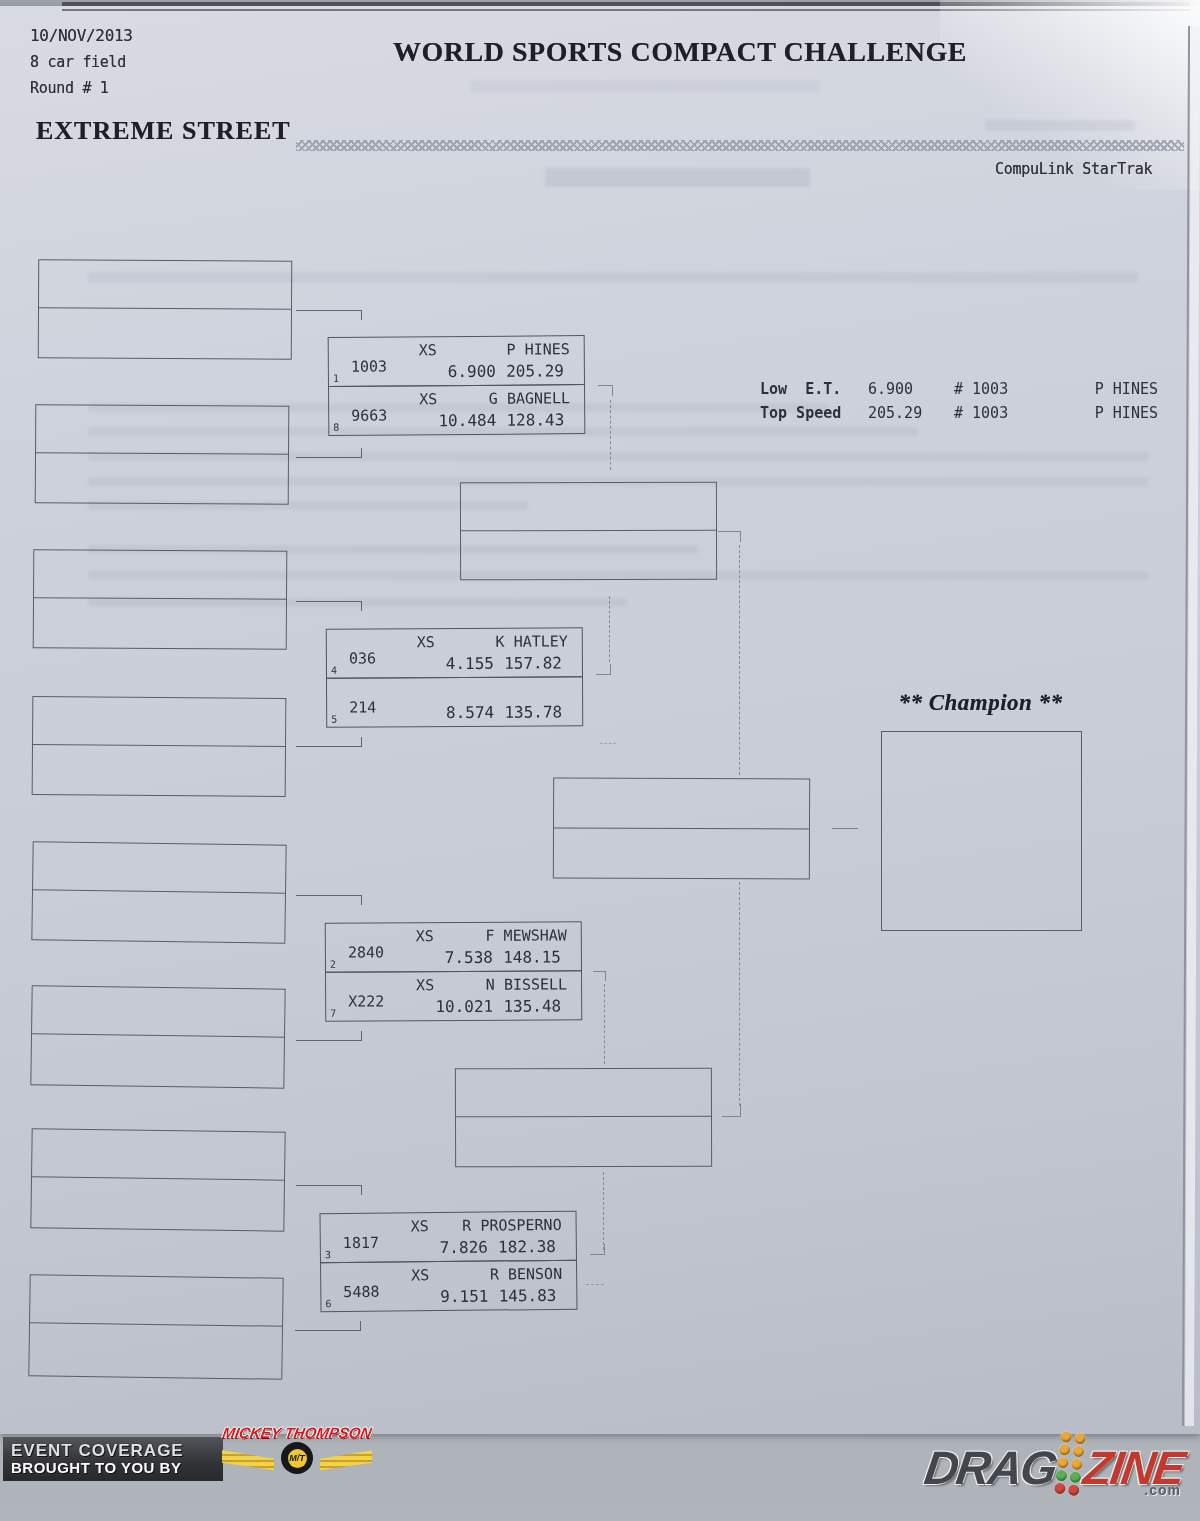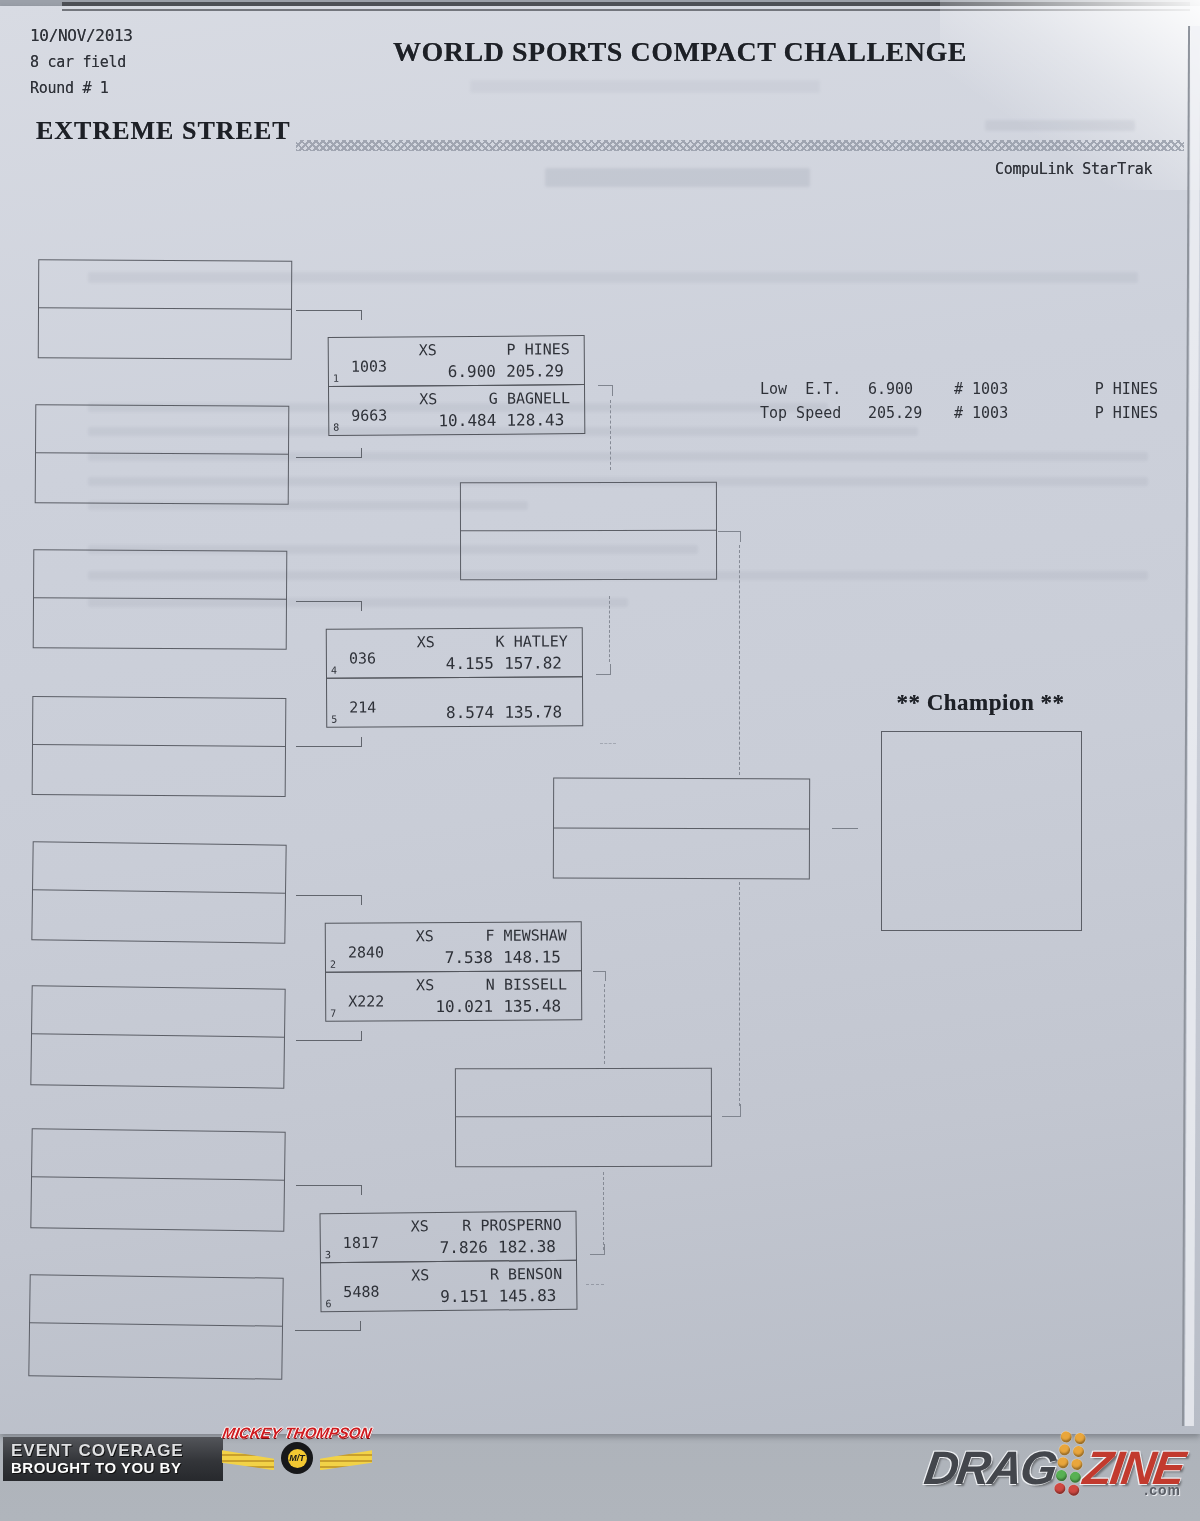--- a/index.html
+++ b/index.html
@@ -43,21 +43,21 @@
   .entry .spd{bottom:4px;right:20px;font-size:16px;}
 
   .dashv{position:absolute;width:0;border-left:1.6px dashed #858a95;}
   .dashh{position:absolute;height:0;border-top:1.6px dashed #858a95;}
   .corner-tr{position:absolute;border-top:1.5px solid #80858f;border-right:1.5px solid #80858f;}
   .corner-br{position:absolute;border-bottom:1.5px solid #80858f;border-right:1.5px solid #80858f;}
   .solidh{position:absolute;height:0;border-top:1.6px solid #7b808a;}
 
   .stats{position:absolute;left:760px;top:377px;width:398px;font-size:15px;}
   .stat-row{display:flex;height:24px;align-items:center;}
-  .stat-label{width:108px;white-space:pre;}
+  .stat-label{width:108px;white-space:pre;font-weight:bold;}
   .stat-value{width:86px;}
   .stat-car{width:92px;white-space:pre;}
   .stat-driver{flex:1;text-align:right;}
 
   
   .banner{position:absolute;left:3px;top:1437px;width:220px;height:44px;
           background:linear-gradient(180deg,#53555a 0%,#333539 55%,#27292d 100%);
           display:flex;flex-direction:column;justify-content:center;padding-left:8px;box-sizing:border-box;}
   .banner .b1{font-family:"Liberation Sans",sans-serif;font-weight:900;font-size:17px;letter-spacing:1px;
           color:#dfe0e2;text-shadow:1px 1px 0 #111,0 0 1px #111;line-height:1.05;}
@@ -262,21 +262,21 @@
 
   <div class="box" style="left:460px;top:482px;width:255px;height:96px;transform:rotate(-.1deg)">
       <div class="mid"></div>
     </div>
   <div class="box" style="left:455px;top:1068px;width:255px;height:97px;transform:rotate(-.15deg)">
       <div class="mid"></div>
     </div>
   <div class="box" style="left:553px;top:778px;width:255px;height:99px;transform:rotate(.2deg)">
       <div class="mid" style="top:49px"></div>
     </div>
-  <div class="ptext serif" style="left:881px;top:690px;width:199px;text-align:center;font-size:23px;font-weight:bold">** Champion **</div>
+  <div class="ptext serif" style="left:881px;top:690px;width:199px;text-align:center;font-size:23px;font-style:italic;font-weight:bold">** Champion **</div>
   <div class="box" style="left:881px;top:731px;width:199px;height:198px"></div>
 
   <div class="corner-tr" style="left:598px;top:385px;width:14px;height:10px"></div>
   <div class="dashv" style="left:610px;top:400px;height:70px"></div>
 
   <div class="dashv" style="left:609px;top:596px;height:66px"></div>
   <div class="corner-br" style="left:596px;top:664px;width:14px;height:10px"></div>
 
   <div class="corner-tr" style="left:718px;top:531px;width:22px;height:10px"></div>
   <div class="dashv" style="left:739px;top:545px;height:230px"></div>

